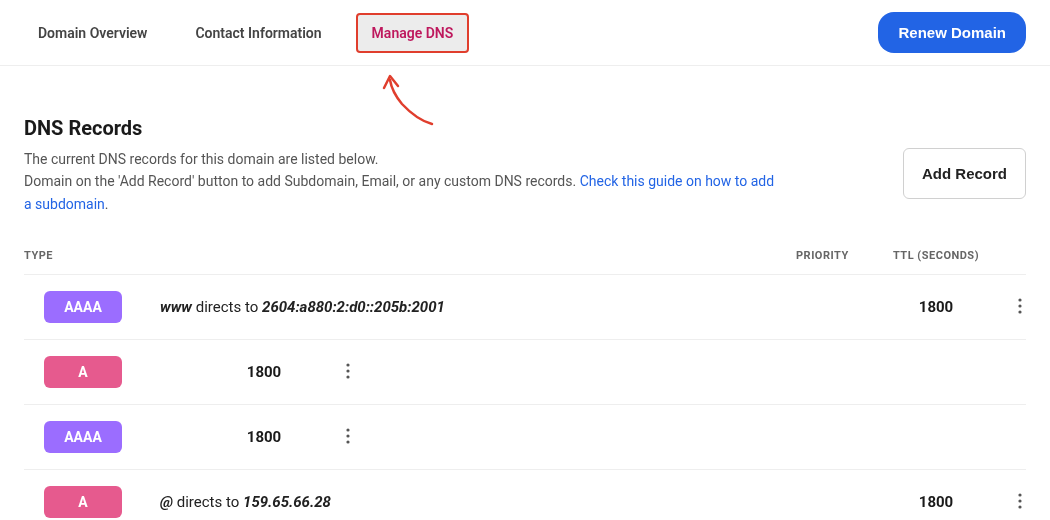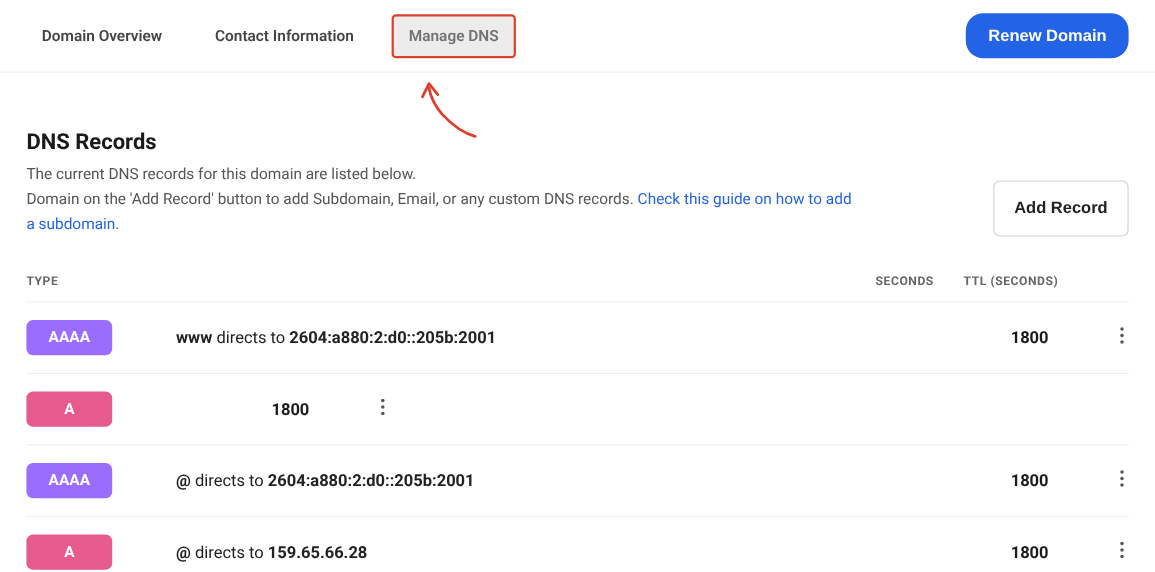--- a/index.html
+++ b/index.html
@@ -26,21 +26,21 @@
     .tab {
       padding: 10px 14px;
       font-weight: 600;
       color: #444;
       cursor: pointer;
       border-radius: 4px;
     }
     .tab.active {
       background: #ececec;
       border: 2px solid #e03e2d;
-      color: #737373;
+      color: #be185d;
     }
     .renew-btn {
       background: #2264e5;
       color: #fff;
       font-weight: 700;
       padding: 12px 20px;
       border: none;
       border-radius: 16px;
       cursor: pointer;
       font-size: 15px;
@@ -53,21 +53,21 @@
       position: absolute;
       left: 362px;
       top: 8px;
     }
     .content {
       padding: 0 24px;
     }
     .heading-row {
       display: flex;
       justify-content: space-between;
-      align-items: flex-end;
+      align-items: center;
       gap: 26px;
     }
     h2.section-title {
       font-size: 20px;
       font-weight: 700;
       margin-bottom: 8px;
     }
     .desc {
       color: #555;
       line-height: 1.6;
@@ -91,42 +91,43 @@
       margin-top: 34px;
       padding: 0 0 12px 0;
       color: #666;
       font-size: 11px;
       font-weight: 700;
       letter-spacing: 0.5px;
     }
     .col-type { width: 100px; }
     .col-name { flex: 1; }
     .col-priority { width: 80px; text-align: left; }
-    .col-ttl { width: 120px; }
+    .col-ttl { width: 120px; text-align: center; }
     .col-menu { width: 30px; }
     .row {
       display: flex;
       align-items: center;
       padding: 16px 0;
       border-top: 1px solid #eee;
     }
     .type-badge {
       display: inline-block;
       min-width: 78px;
       text-align: center;
       padding: 8px 0;
       border-radius: 6px;
       color: #fff;
       font-weight: 700;
       font-size: 14px;
+      margin-left: 20px;
     }
     .type-aaaa { background: #9b6dff; }
     .type-a { background: #e65a8e; }
     .row .col-name { padding-left: 36px; font-size: 15px; color: #222; }
-    .row .col-name .bold { font-weight: 700; }
+    .row .col-name .bold { font-weight: 700; font-style: italic; }
     .row .col-ttl { font-weight: 700; font-size: 15px; text-align: center; }
     .menu-dots {
       cursor: pointer; text-align: right; padding-right: 4px;
     }
     .menu-dots svg { display: inline-block; }
   </style>
 </head>
 <body>
 
 <div class="topbar">
@@ -153,21 +154,21 @@
         <span>The current DNS records for this domain are listed below.</span><br>
         <span>Domain on the 'Add Record' button to add Subdomain, Email, or any custom DNS records. </span><a href="#">Check this guide on how to add a subdomain</a><span>.</span>
       </p>
     </div>
     <button class="add-btn">Add Record</button>
   </div>
 
   <div class="table-header">
     <div class="col-type">TYPE</div>
     <div class="col-name"></div>
-    <div class="col-priority">SECONDS</div>
+    <div class="col-priority">PRIORITY</div>
     <div class="col-ttl">TTL (SECONDS)</div>
     <div class="col-menu"></div>
   </div>
 
   <div id="records-body">
       <div class="row">
         <div class="col-type"><span class="type-badge type-aaaa">AAAA</span></div>
         <div class="col-name"><span class="bold">www</span><span> directs to </span><span class="bold">2604:a880:2:d0::205b:2001</span></div>
         <div class="col-priority"></div>
         <div class="col-ttl">1800</div>
@@ -182,21 +183,20 @@
         <div class="col-priority"></div>
         <div class="col-ttl">1800</div>
         <div class="col-menu menu-dots"><svg width="4" height="16" viewBox="0 0 4 16">
             <circle cx="2" cy="2" r="1.6" fill="#555"></circle>
             <circle cx="2" cy="8" r="1.6" fill="#555"></circle>
             <circle cx="2" cy="14" r="1.6" fill="#555"></circle>
           </svg></div>
       </div>
       <div class="row">
         <div class="col-type"><span class="type-badge type-aaaa">AAAA</span></div>
-        <div class="col-name"><span class="bold">@</span><span> directs to </span><span class="bold">2604:a880:2:d0::205b:2001</span></div>
         <div class="col-priority"></div>
         <div class="col-ttl">1800</div>
         <div class="col-menu menu-dots"><svg width="4" height="16" viewBox="0 0 4 16">
             <circle cx="2" cy="2" r="1.6" fill="#555"></circle>
             <circle cx="2" cy="8" r="1.6" fill="#555"></circle>
             <circle cx="2" cy="14" r="1.6" fill="#555"></circle>
           </svg></div>
       </div>
       <div class="row">
         <div class="col-type"><span class="type-badge type-a">A</span></div>

